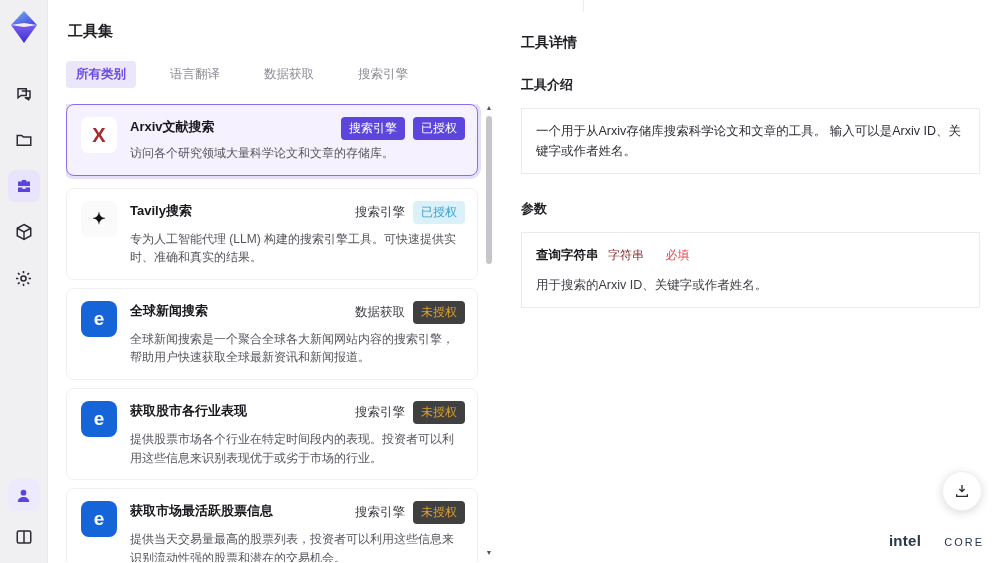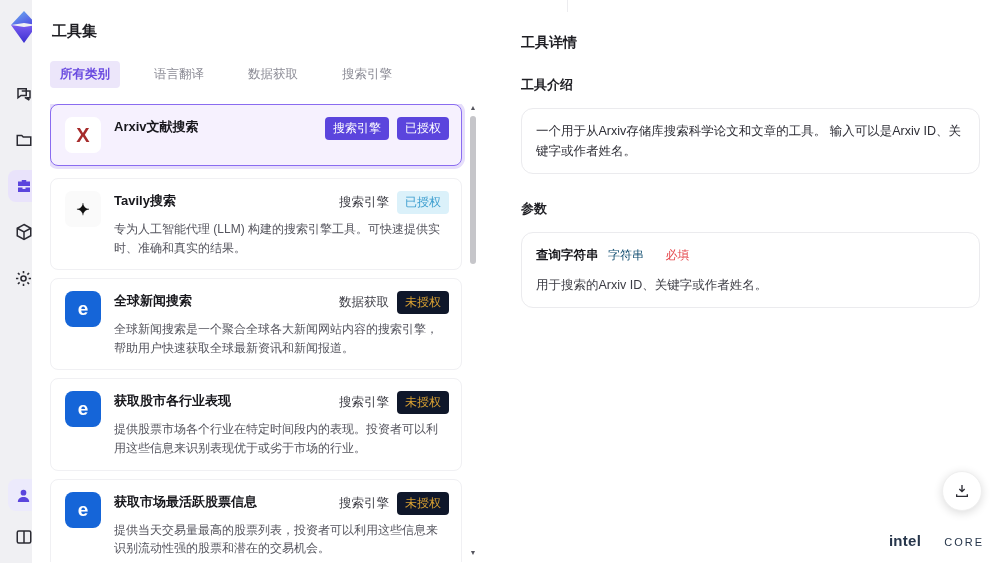--- a/index.html
+++ b/index.html
@@ -19,21 +19,21 @@
   .rail-btn {
     width:32px; height:32px; border-radius:8px; display:flex;
     align-items:center; justify-content:center; cursor:pointer; color:#2b2b33;
   }
   .rail-btn.active { background:#e9e3fb; color:#5b45dd; }
   .rail-btn.user-btn { background:#eceafc; color:#5b45dd; }
   .rail-spacer { flex:1; }
   .rail-bottom { display:flex; flex-direction:column; gap:10px; align-items:center; }
   
   .main {
-    position:absolute; left:32px; top:0; width:536px; height:563px;
+    position:absolute; left:48px; top:0; width:536px; height:563px;
     background:#fff; border-right:1px solid #ececef; padding:18px 0 0 18px;
   }
   .page-title { font-size:15px; font-weight:bold; margin:4px 0 20px 2px; }
   .tabs { display:flex; align-items:center; gap:24px; margin-bottom:16px; }
   .tab { color:#8b8b95; font-size:12.5px; cursor:pointer; padding:5px 10px; border-radius:4px; }
   .tab.active { background:#ece6fa; color:#6a4be0; font-weight:bold; }
   .list { position:relative; width:428px; padding-right:16px; height:458px; overflow:hidden; }
   .card {
     display:flex; gap:13px; padding:12px 12px 12px 14px; background:#fff;
     border:1px solid #f0f0f3; border-radius:8px; margin-bottom:8px; cursor:pointer;
@@ -51,45 +51,45 @@
   .tool-icon.sparkle { background:#fafafa; color:#111; font-size:16px; }
   .tool-icon.blue { background:#1565d8; color:#fff; font-size:19px; border-radius:8px; }
   .tool-body { flex:1; min-width:0; }
   .tool-head { display:flex; align-items:flex-start; }
   .tool-name { font-size:13px; font-weight:bold; color:#17171c; padding-top:1px; }
   .tool-badges { margin-left:auto; display:flex; gap:8px; align-items:center; flex:0 0 auto; }
   .badge { font-size:12px; padding:3px 8px; border-radius:4px; white-space:nowrap; }
   .badge.solid { background:#5b45dd; color:#fff; }
   .cat-plain { font-size:12.5px; color:#3c3c44; white-space:nowrap; }
   .badge.blue { background:#dbf1fa; color:#3d9ecf; }
-  .badge.yellow { background:#0f172a; color:#d8a032; }
+  .badge.yellow { background:#404040; color:#d8a032; }
   .tool-desc { font-size:12px; color:#55555e; line-height:1.55; margin-top:6px; max-width:330px; }
   .card.selected .tool-desc { margin-top:4px; }
   
   .scrollbar { position:absolute; right:0; top:0; width:10px; height:452px; }
   .scroll-arrow { position:absolute; left:0; width:10px; text-align:center; font-size:7px; color:#55555e; cursor:pointer; }
   .scroll-arrow.up { top:0; }
   .scroll-arrow.down { bottom:0; }
   .scroll-thumb {
     position:absolute; left:2px; top:12px; width:6px; height:148px;
     background:#c6c6ca; border-radius:3px; cursor:grab;
   }
   
   .details {
     position:absolute; left:505px; top:12px; width:495px; height:563px;
     background:#fff; padding:18px 20px 0 16px;
   }
   .details-title { font-size:14px; font-weight:bold; margin:4px 0 24px 0; }
   .section-title { font-size:13px; font-weight:bold; margin-bottom:14px; }
   .info-box {
-    border:1px solid #ebebee; border-radius:12px; padding:12px 14px;
+    border:1px solid #ebebee; border-radius:0; padding:12px 14px;
     font-size:12.5px; color:#2e2e36; line-height:1.6; margin-bottom:26px;
   }
   .param-name { font-size:12.5px; font-weight:bold; color:#17171c; }
-  .param-type { font-size:12px; color:#0c4a6e; margin-left:6px; }
+  .param-type { font-size:12px; color:#7f1d1d; margin-left:6px; }
   .param-required { font-size:12px; color:#e5484d; margin-left:18px; }
   .param-desc { font-size:12.5px; color:#3c3c44; margin-top:10px; }
   
   .fab {
     position:absolute; right:18px; bottom:52px; width:40px; height:40px;
     border-radius:50%; background:#fff; border:1px solid #efefef;
     box-shadow:0 2px 10px rgba(0,0,0,.14); display:flex; align-items:center;
     justify-content:center; cursor:pointer; color:#2b2b33;
   }
   .brand { position:absolute; right:16px; bottom:14px; color:#27364b; display:flex; align-items:baseline; gap:3px; }
@@ -178,20 +178,21 @@
           <span>X</span>
         </div>
       <div class="tool-body">
         <div class="tool-head">
           <span class="tool-name">Arxiv文献搜索</span>
           <span class="tool-badges">
             <span class="badge solid">搜索引擎</span>
             <span class="badge solid">已授权</span>
           </span>
         </div>
+        <div class="tool-desc">访问各个研究领域大量科学论文和文章的存储库。</div>
       </div>
     </div>
 
     <div class="card">
       <div class="tool-icon sparkle">
           <span>✦</span>
         </div>
       <div class="tool-body">
         <div class="tool-head">
           <span class="tool-name">Tavily搜索</span>

